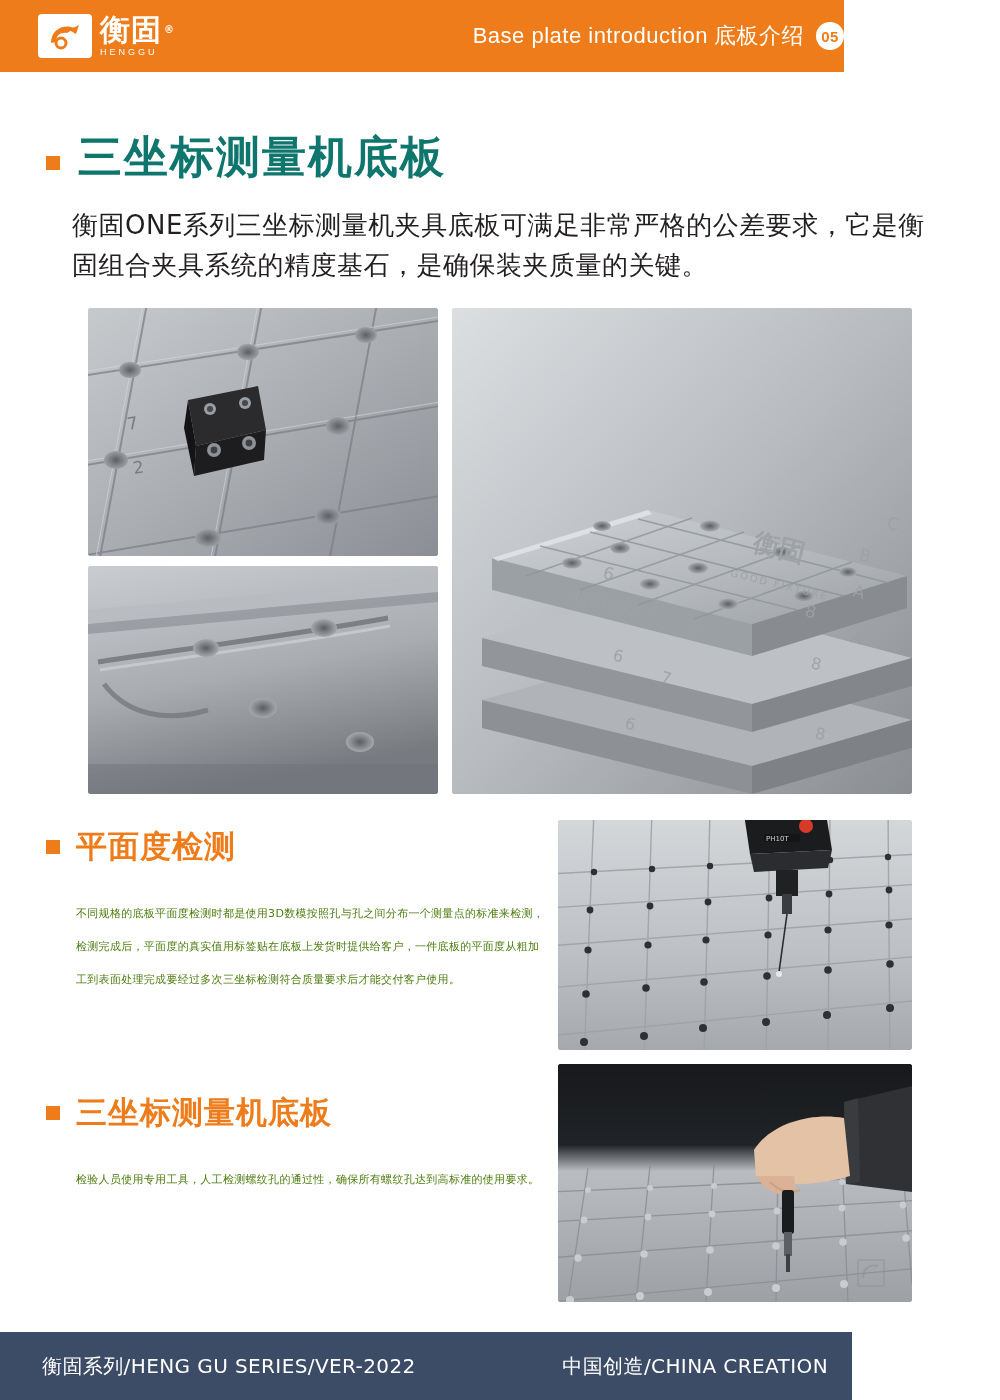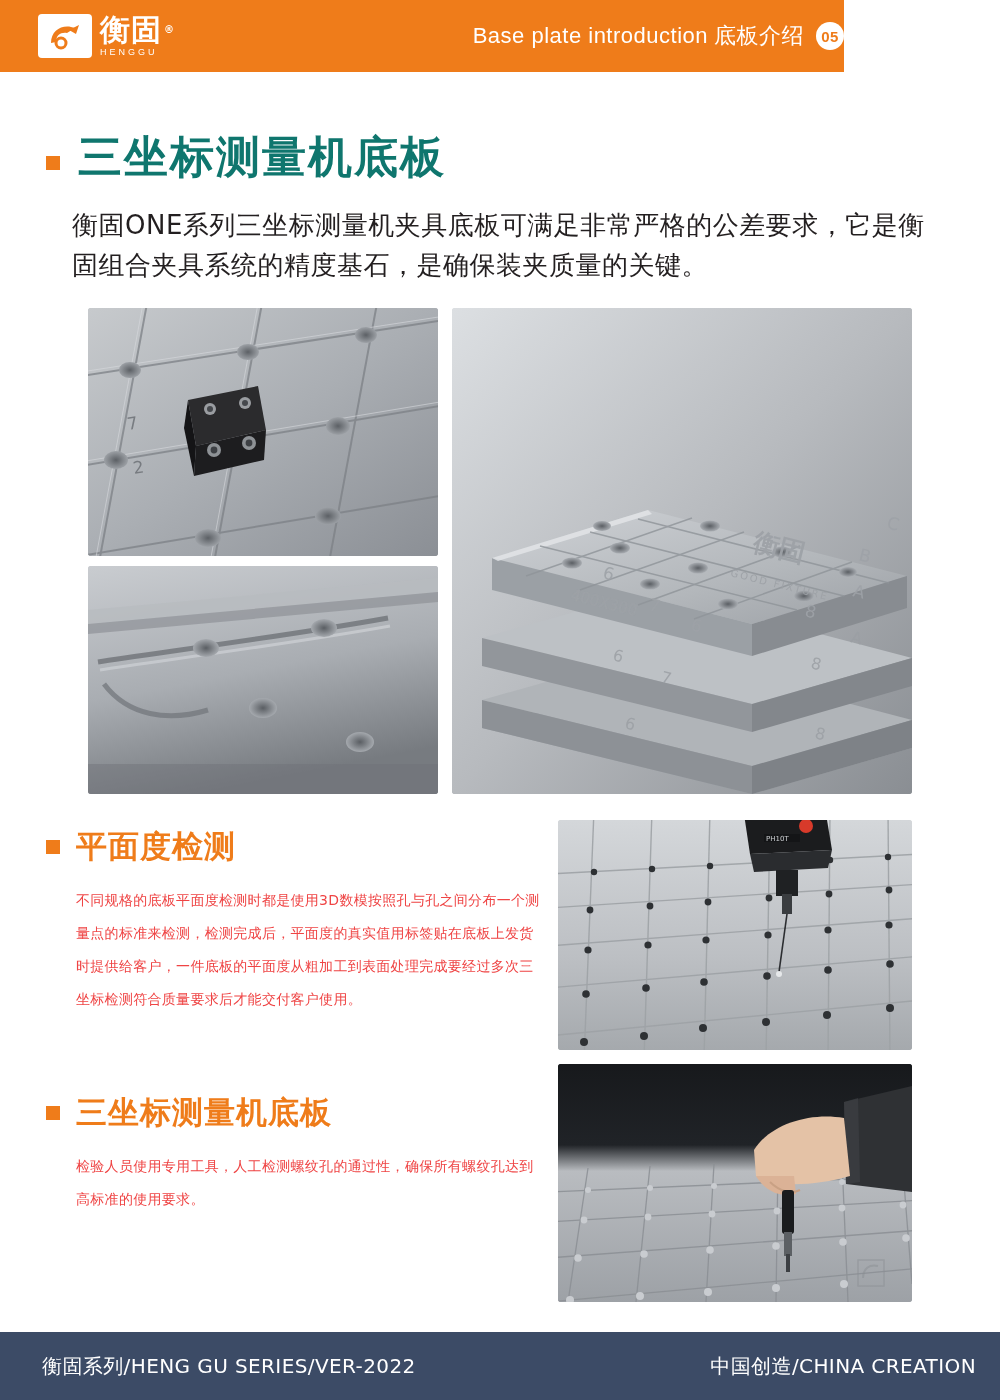--- a/index.html
+++ b/index.html
@@ -85,30 +85,30 @@
 
   
   .sec { position: absolute; }
   .sec-head { display: flex; align-items: center; }
   .sec-head .bullet { margin-right: 16px; }
   .sec-title {
     font-family: "DejaVu Sans", sans-serif;
     font-size: 31px; font-weight: bold; color: #ef7c1a; letter-spacing: 1px;
   }
   .sec-body {
-    margin-top: 16px; margin-left: 30px; width: 470px;
+    margin-top: 29px; margin-left: 30px; width: 470px;
     font-family: "DejaVu Sans", sans-serif;
-    font-size: 14px; line-height: 33px; color: #ef4444; letter-spacing: 0.3px;
+    font-size: 11px; line-height: 33px; color: #4d7c0f; letter-spacing: 0.3px;
   }
   .sec1 { top: 826px; left: 46px; }
   .sec2 { top: 1092px; left: 46px; }
 
   
   .footer {
-    position: absolute; left: 0; bottom: 0; width: 1000px; height: 68px;
+    position: absolute; left: 0; bottom: 0; width: 852px; height: 68px;
     background: #3c4b66; display: flex; align-items: center;
     justify-content: space-between; color: #fff;
   }
   .footer-left { padding-left: 42px; font-size: 20px; letter-spacing: 0.4px;
     font-family: "DejaVu Sans", sans-serif; }
   .footer-right { padding-right: 24px; font-size: 20px; letter-spacing: 0.4px;
     font-family: "DejaVu Sans", sans-serif; }
 </style>
 </head>
 <body>

